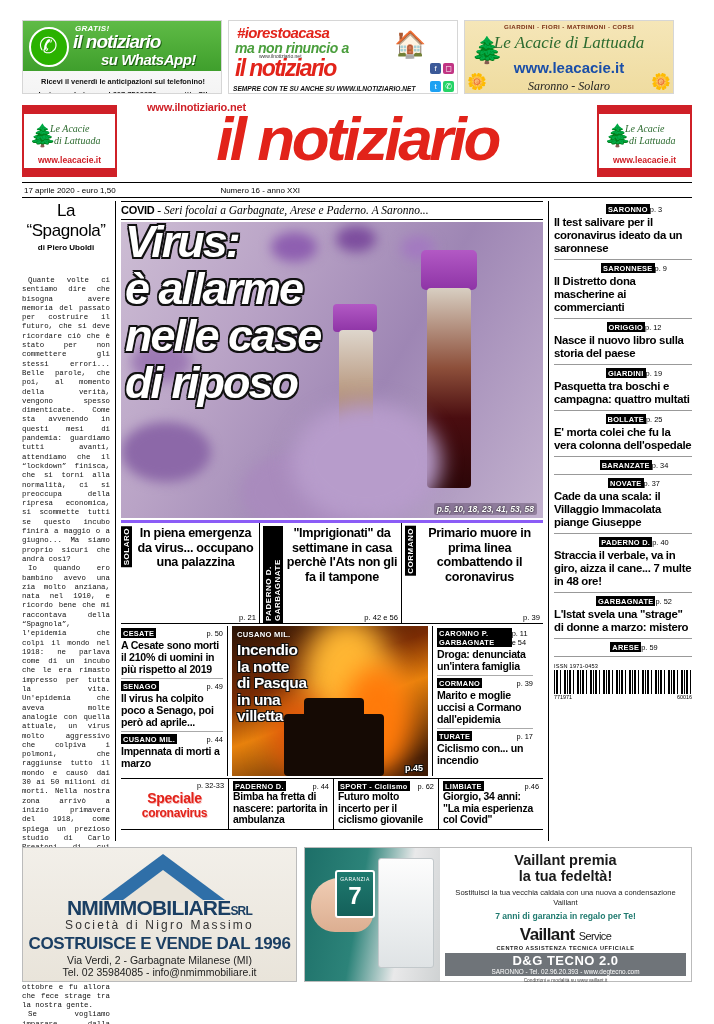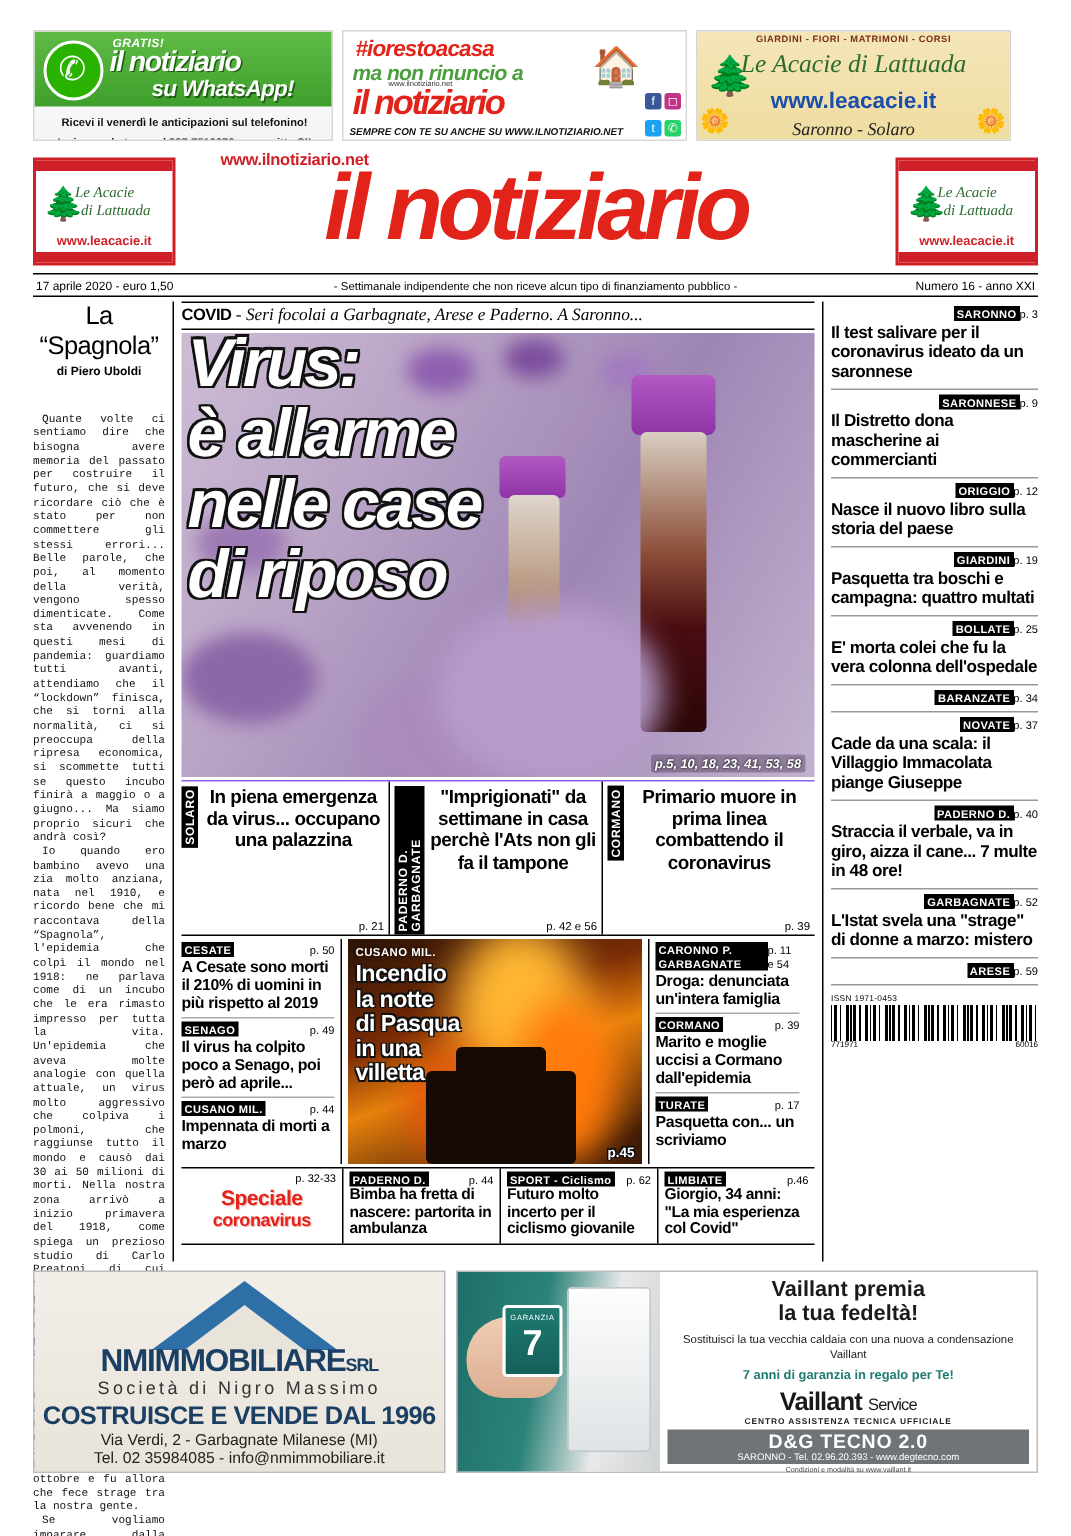--- a/index.html
+++ b/index.html
@@ -112,21 +112,21 @@
   .tube { position:absolute; border-radius:4px; }
   .hero-title { position:absolute; left:4px; top:-4px; width:100%; font-size:45px; line-height:47px;
     font-weight:bold; color:#fff; letter-spacing:-2px;
     text-shadow: -1.6px -1.6px 0 #111, 1.6px -1.6px 0 #111, -1.6px 1.6px 0 #111, 1.6px 1.6px 0 #111,
                  0 -1.6px 0 #111, 0 1.6px 0 #111, -1.6px 0 0 #111, 1.6px 0 0 #111;
     font-family:"Liberation Sans", sans-serif; }
   .hero-pages { position:absolute; right:6px; bottom:3px; font-size:8.5px; font-weight:bold;
     color:#fff; background:rgba(60,40,70,.35); padding:1px 3px; border-radius:2px;
     text-shadow:0 0 2px #000; }
 
-  .sub4 { display:flex; border-top:1px solid #8b5cf6; border-bottom:1px solid #000; margin-top:2px;
+  .sub4 { display:flex; border-top:3px solid #8b5cf6; border-bottom:1px solid #000; margin-top:2px;
     height:104px; }
   .sub4 .cell { flex:1; display:flex; padding:3px 3px 0 0; position:relative; }
   .sub4 .cell + .cell { border-left:1px solid #000; padding-left:3px; }
   .vtag { writing-mode:vertical-rl; transform:rotate(180deg); font-size:8px; font-weight:bold;
     color:#fff; background:#000; letter-spacing:.5px; padding:2px 1px; height:fit-content;
     align-self:flex-start; margin-right:3px; }
   .vtag2 { writing-mode:vertical-rl; transform:rotate(180deg); font-size:8px; font-weight:bold;
     color:#fff; background:#000; letter-spacing:.5px; padding:2px 1px; margin-right:3px; }
   .sub4 .htxt { flex:1; font-size:12.6px; line-height:14.5px; font-weight:bold; text-align:center;
     letter-spacing:-.3px; }
@@ -166,21 +166,21 @@
   .sp-t1 { font-size:14px; font-weight:bold; color:#e2231a; letter-spacing:-.3px;
     text-shadow:.8px .8px 0 #f6b8b8; }
   .sp-t2 { font-size:12px; font-weight:bold; color:#e2231a; letter-spacing:-.3px;
     text-shadow:.8px .8px 0 #f6b8b8; }
   .bc-n { width:105px; }
   .bc-txt { font-size:10.4px; line-height:11.6px; font-weight:bold; letter-spacing:-.25px; }
 
   
   .rbrief { border-bottom:1px solid #999; padding:3px 0 4px 0; }
   .rbrief:last-of-type { border-bottom:none; }
-  .rb-head { display:flex; justify-content:flex-end; align-items:baseline;padding-left:22px; }
+  .rb-head { display:flex; justify-content:center; align-items:baseline;padding-left:22px; }
   .rb-txt { font-size:11.4px; line-height:13px; font-weight:bold; letter-spacing:-.3px; margin-top:2px; }
 
   .barcode { margin-top:6px; }
   .bc-issn { font-size:5.6px; letter-spacing:.2px; }
   .bc-bars { height:24px; width:138px; margin-top:1px;
     background: repeating-linear-gradient(90deg,#000 0 1px,#fff 1px 2px,#000 2px 4px,#fff 4px 6px,
       #000 6px 7px,#fff 7px 10px,#000 10px 12px,#fff 12px 13px); }
   .bc-nums { display:flex; justify-content:space-between; font-size:5.4px; width:138px; }
 
   
@@ -290,21 +290,20 @@
       <div class="barb"></div>
       <div class="tree">🌲</div>
       <div class="nm1">Le Acacie</div>
       <div class="nm2">di Lattuada</div>
       <div class="nmu">www.leacacie.it</div>
     </div>
   </div>
 
   <div class="mh-info">
     <div class="left">17 aprile 2020 - euro 1,50</div>
-    <div class="mid">- Settimanale indipendente che non riceve alcun tipo di finanziamento pubblico -</div>
     <div class="right">Numero 16 - anno XXI</div>
   </div>
 
   <div class="grid">
 
     <div class="col-left">
       <div class="ed-title">La “Spagnola”</div>
       <div class="ed-author">di Piero Uboldi</div>
       <div class="ed-body">
         <p>Quante volte ci sentiamo dire che bisogna avere memoria del passato per costruire il futuro, che si deve ricordare ciò che è stato per non commettere gli stessi errori... Belle parole, che poi, al momento della verità, vengono spesso dimenticate. Come sta avvenendo in questi mesi di pandemia: guardiamo tutti avanti, attendiamo che il “lockdown” finisca, che si torni alla normalità, ci si preoccupa della ripresa economica, si scommette tutti se questo incubo finirà a maggio o a giugno... Ma siamo proprio sicuri che andrà così?</p>
@@ -411,21 +410,21 @@
               <span class="tag-black">CORMANO</span>
               <span class="brief-pg">p. 39</span>
             </div>
             <div class="brief-txt">Marito e moglie uccisi a Cormano dall'epidemia</div>
           </div>
           <div class="brief">
             <div class="brief-head">
               <span class="tag-black">TURATE</span>
               <span class="brief-pg">p. 17</span>
             </div>
-            <div class="brief-txt">Pasquetta con... un scriviamo</div>
+            <div class="brief-txt">Ciclismo con... un incendio</div>
           </div>
         </div>
       </div>
 
       <div class="botrow">
         <div class="bcell bc-special">
           <span class="sp-pg">p. 32-33</span>
           <div class="sp-t1">Speciale</div>
           <div class="sp-t2">coronavirus</div>
         </div>

